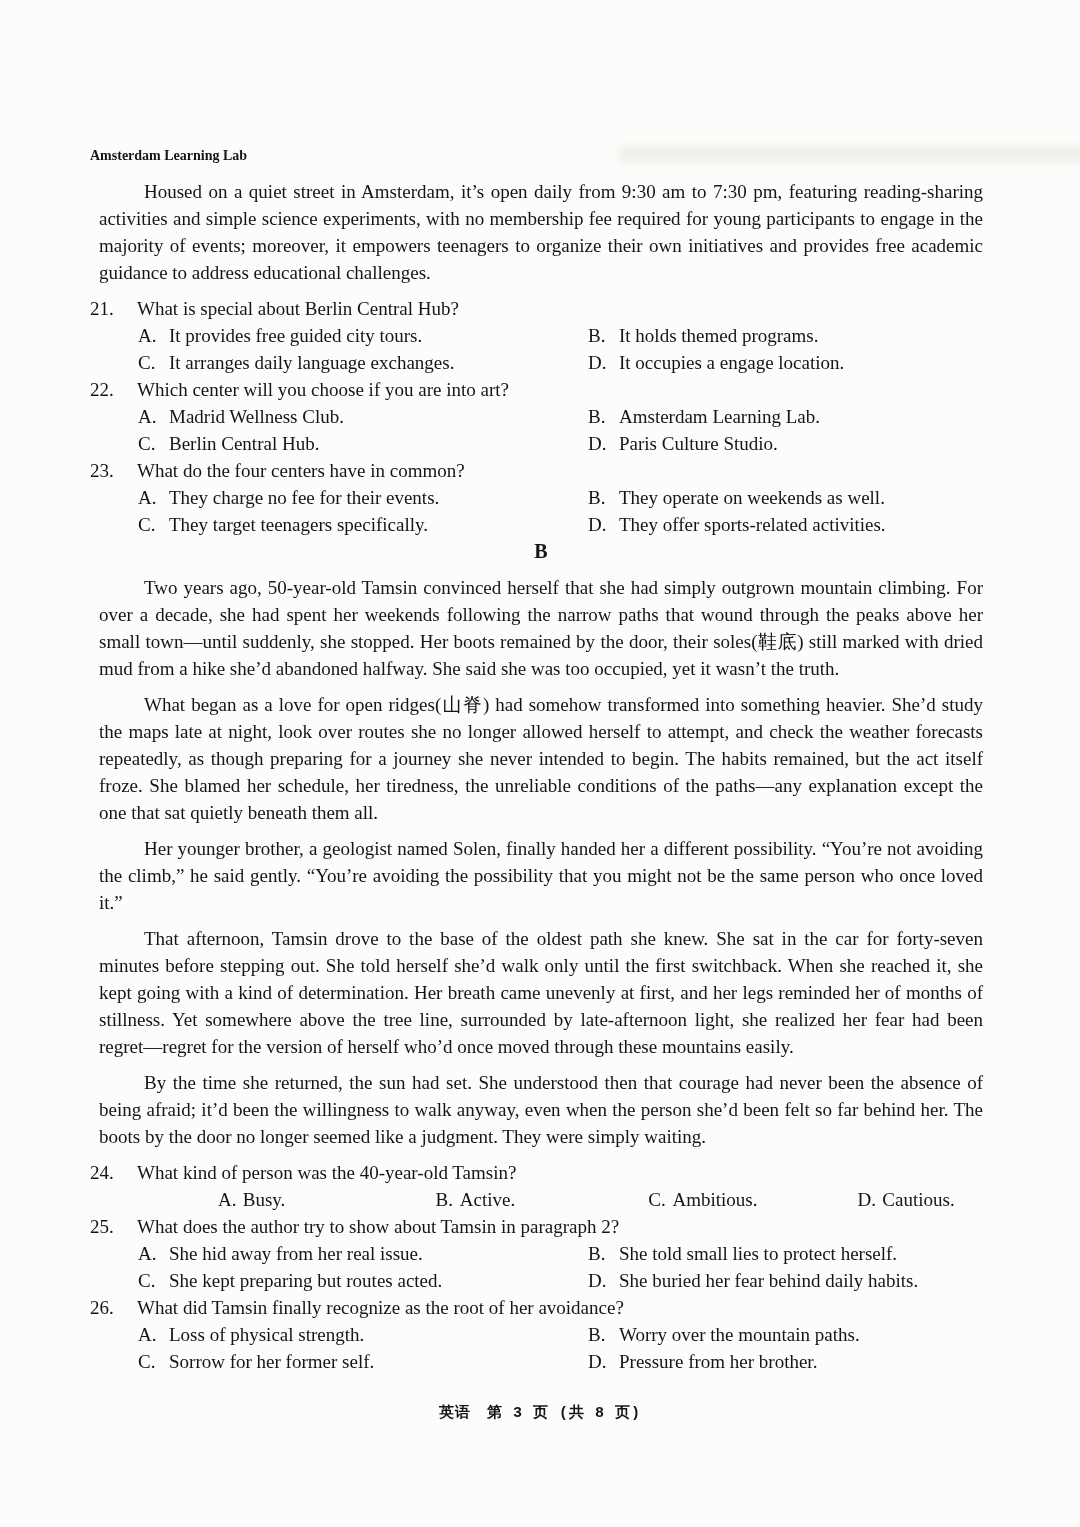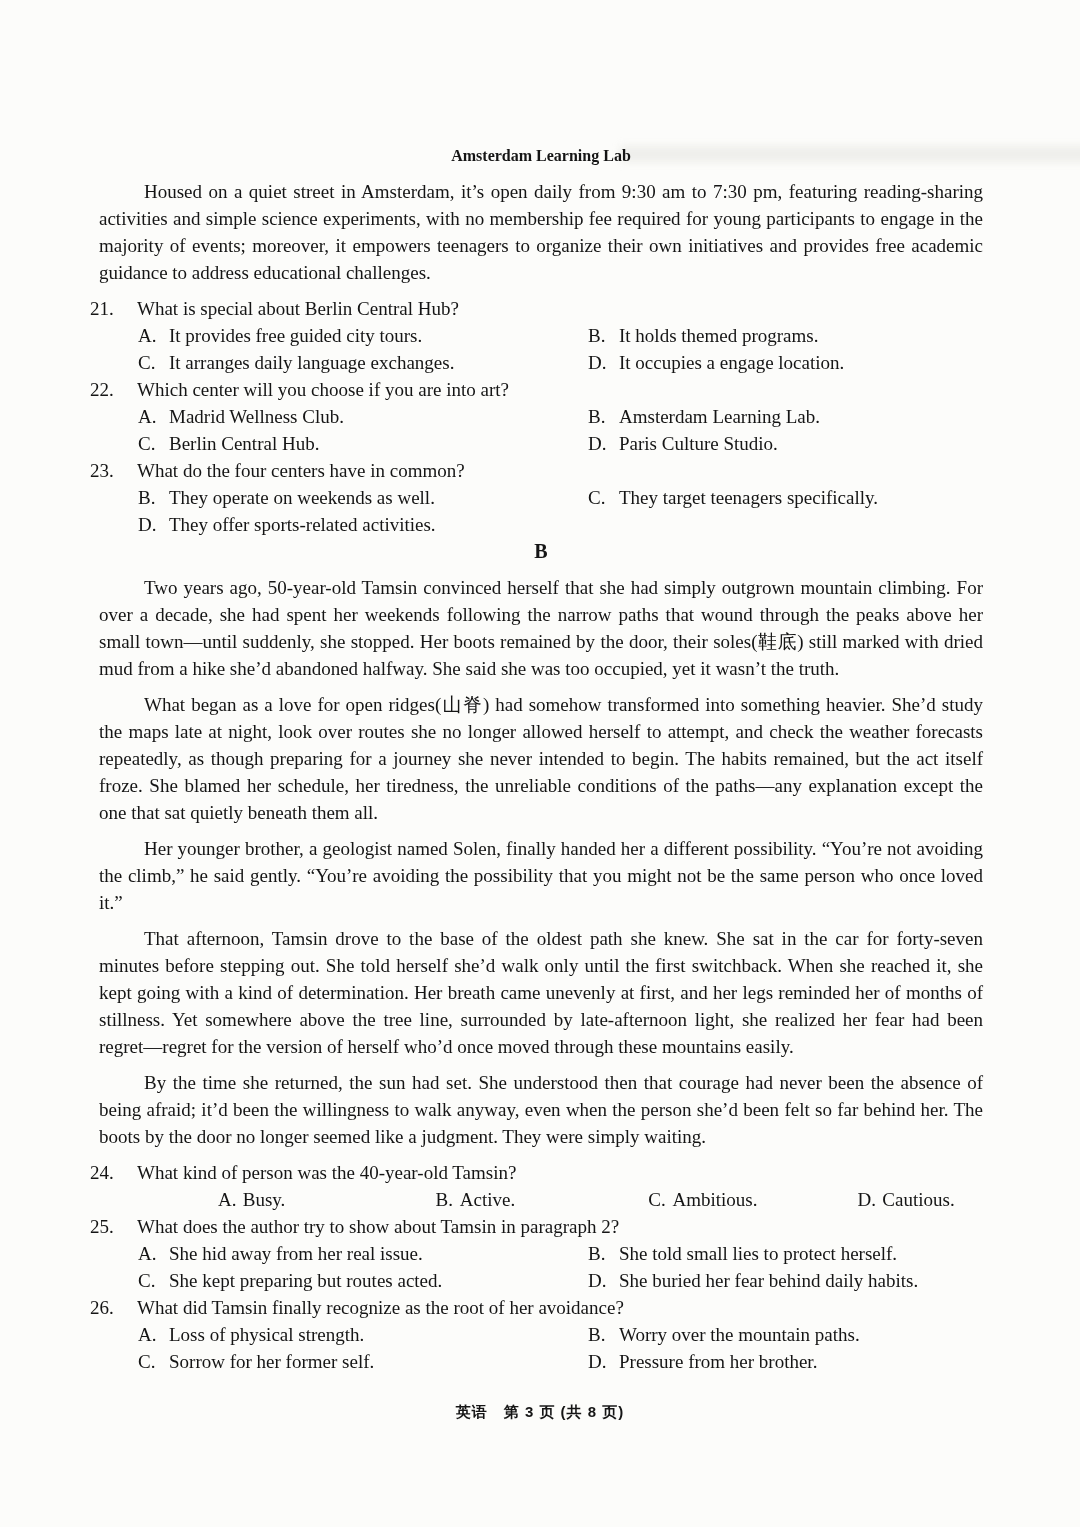--- a/index.html
+++ b/index.html
@@ -27,22 +27,22 @@
     left: 90px;
     top: 142px;
     width: 902px;
     font-size: 19px;
     line-height: 27px;
     text-align: justify;
   }
   .heading {
     margin: 0;
     font-weight: bold;
-    font-size: 16px;
-    text-align: center;
+    font-size: 14px;
+    text-align: left;
   }
   .para {
     margin: 9px;
     text-indent: 45px;
   }
   .section-marker {
     margin: 0;
     text-align: center;
     font-weight: bold;
     font-size: 20px;
@@ -60,21 +60,21 @@
   .opt { white-space: nowrap; font-family: Liberation Serif, serif; }
   .opt-label { display: inline-block; min-width: 31px; }
   .footer {
     position: absolute;
     left: 0; top: 1403px;
     width: 100%;
     text-align: center;
     font-weight: bold;
     font-size: 15px;
     letter-spacing: 1px;
-    font-family: Liberation Sans, sans-serif;
+    font-family: Liberation Mono, monospace;
   }
 </style>
 </head>
 <body>
 
 <div class="page">
   <div class="scan-smudge"></div>
 
   <div class="content">
 
@@ -106,20 +106,21 @@
         <div class="opt"><span class="opt-label">D.</span><span>Paris Culture Studio.</span></div>
       </div>
     </div>
 
     <div class="q">
       <div class="q-line">
         <span class="q-num">23.</span>
         <span class="q-text">What do the four centers have in common?</span>
       </div>
       <div class="opts cols2">
+        <div class="opt"><span class="opt-label">A.</span><span>They charge no fee for their events.</span></div>
         <div class="opt"><span class="opt-label">B.</span><span>They operate on weekends as well.</span></div>
         <div class="opt"><span class="opt-label">C.</span><span>They target teenagers specifically.</span></div>
         <div class="opt"><span class="opt-label">D.</span><span>They offer sports-related activities.</span></div>
       </div>
     </div>
 
     <p class="section-marker">B</p>
 
     <p class="para">Two years ago, 50-year-old Tamsin convinced herself that she had simply outgrown mountain climbing. For over a decade, she had spent her weekends following the narrow paths that wound through the peaks above her small town—until suddenly, she stopped. Her boots remained by the door, their soles(鞋底) still marked with dried mud from a hike she’d abandoned halfway. She said she was too occupied, yet it wasn’t the truth.</p>
     <p class="para">What began as a love for open ridges(山脊) had somehow transformed into something heavier. She’d study the maps late at night, look over routes she no longer allowed herself to attempt, and check the weather forecasts repeatedly, as though preparing for a journey she never intended to begin. The habits remained, but the act itself froze. She blamed her schedule, her tiredness, the unreliable conditions of the paths—any explanation except the one that sat quietly beneath them all.</p>

